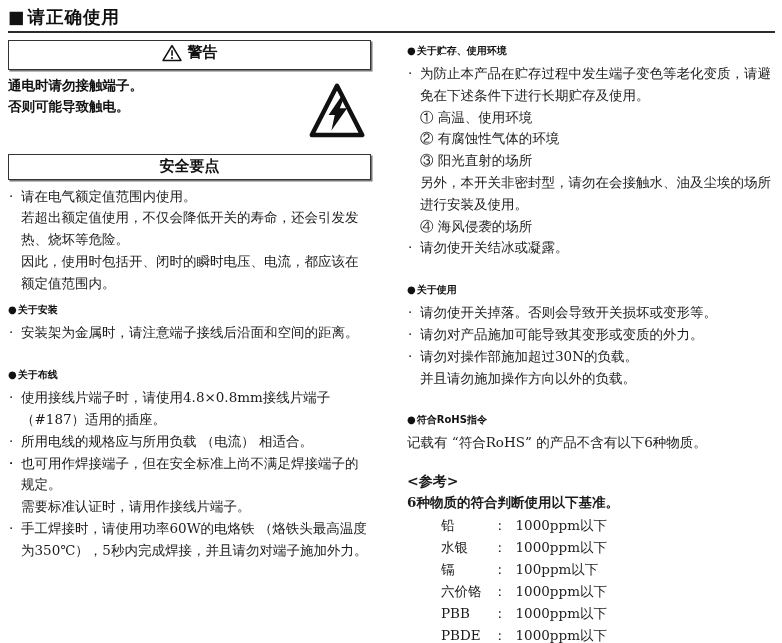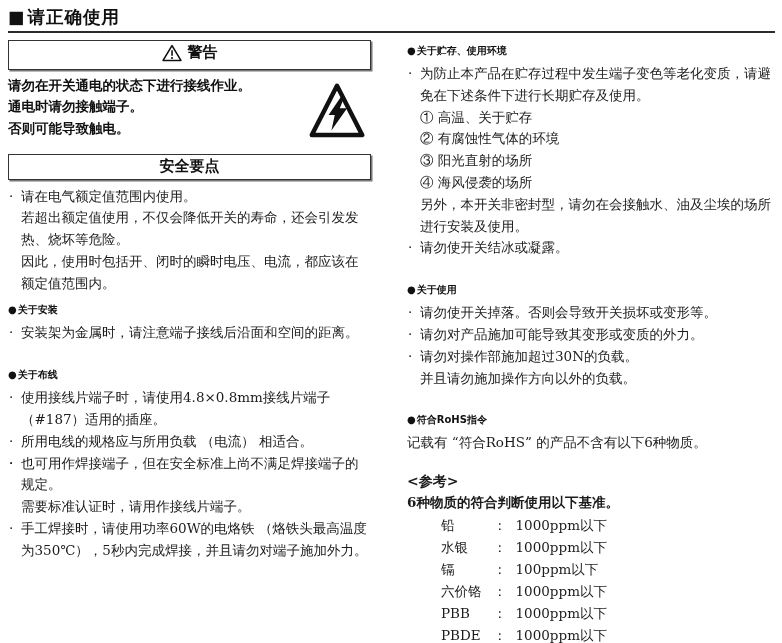--- a/index.html
+++ b/index.html
@@ -96,21 +96,20 @@
               <rect x="11.1" y="7.2" width="1.9" height="6.6" fill="#111"></rect>
               <circle cx="12.05" cy="16.4" r="1.25" fill="#111"></circle>
             </svg>
           </span>
           <span>警告</span>
         </span>
       </div>
 
       <div class="warn-row">
         <div class="warn-lines">
-            <div class="ln "><span class="tx">请勿在开关通电的状态下进行接线作业。</span></div>
             <div class="ln "><span class="tx">通电时请勿接触端子。</span></div>
             <div class="ln "><span class="tx">否则可能导致触电。</span></div>
           </div>
         <div class="shock">
           <svg width="56" height="60" viewBox="0 0 100 106">
             <path d="M50 8 L95 96 H5 Z" fill="none" stroke="#111" stroke-width="8" stroke-linejoin="round"></path>
             <path d="M58 26 L35 60 H46 L40 88 L68 48 H55 L64 26 Z" fill="#111"></path>
           </svg>
         </div>
       </div>
@@ -149,25 +148,25 @@
     </div>
 
     <div class="col-r">
 
       <div class="sec" style="margin-top:0;">
         <div class="sec-head">
           <span>●</span><span class="tx">关于贮存、使用环境</span>
         </div>
         <div>
             <div class="ln "><span class="mk">·</span><span class="tx">为防止本产品在贮存过程中发生端子变色等老化变质，请避免在下述条件下进行长期贮存及使用。</span></div>
-            <div class="ln cont"><span class="tx">① 高温、关于贮存</span></div>
+            <div class="ln cont"><span class="tx">① 高温、使用环境</span></div>
             <div class="ln cont"><span class="tx">② 有腐蚀性气体的环境</span></div>
             <div class="ln cont"><span class="tx">③ 阳光直射的场所</span></div>
+            <div class="ln cont"><span class="tx">另外，本开关非密封型，请勿在会接触水、油及尘埃的场所进行安装及使用。</span></div>
             <div class="ln cont"><span class="tx">④ 海风侵袭的场所</span></div>
-            <div class="ln cont"><span class="tx">另外，本开关非密封型，请勿在会接触水、油及尘埃的场所进行安装及使用。</span></div>
             <div class="ln "><span class="mk">·</span><span class="tx">请勿使开关结冰或凝露。</span></div>
           </div>
       </div>
 
       <div class="sec gap-before">
         <div class="sec-head">
           <span>●</span><span class="tx">关于使用</span>
         </div>
         <div>
             <div class="ln "><span class="mk">·</span><span class="tx">请勿使开关掉落。否则会导致开关损坏或变形等。</span></div>

